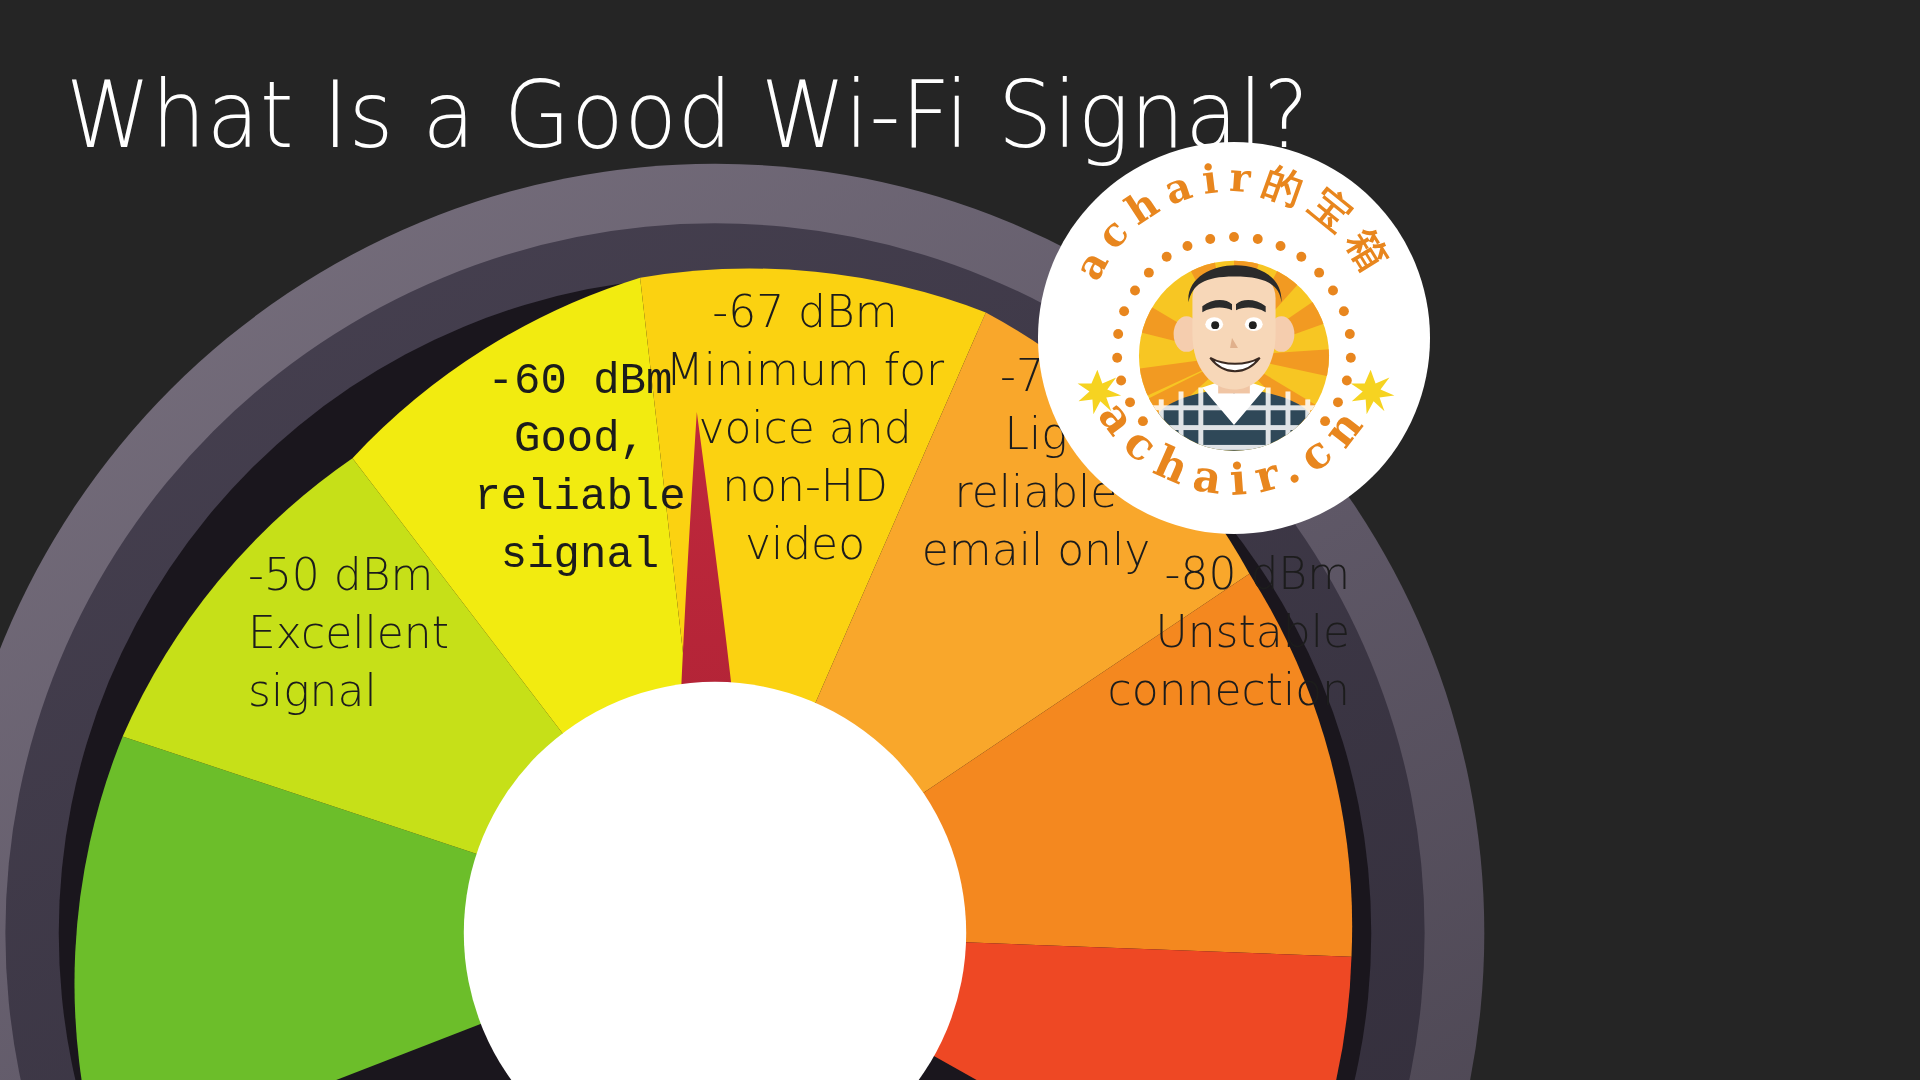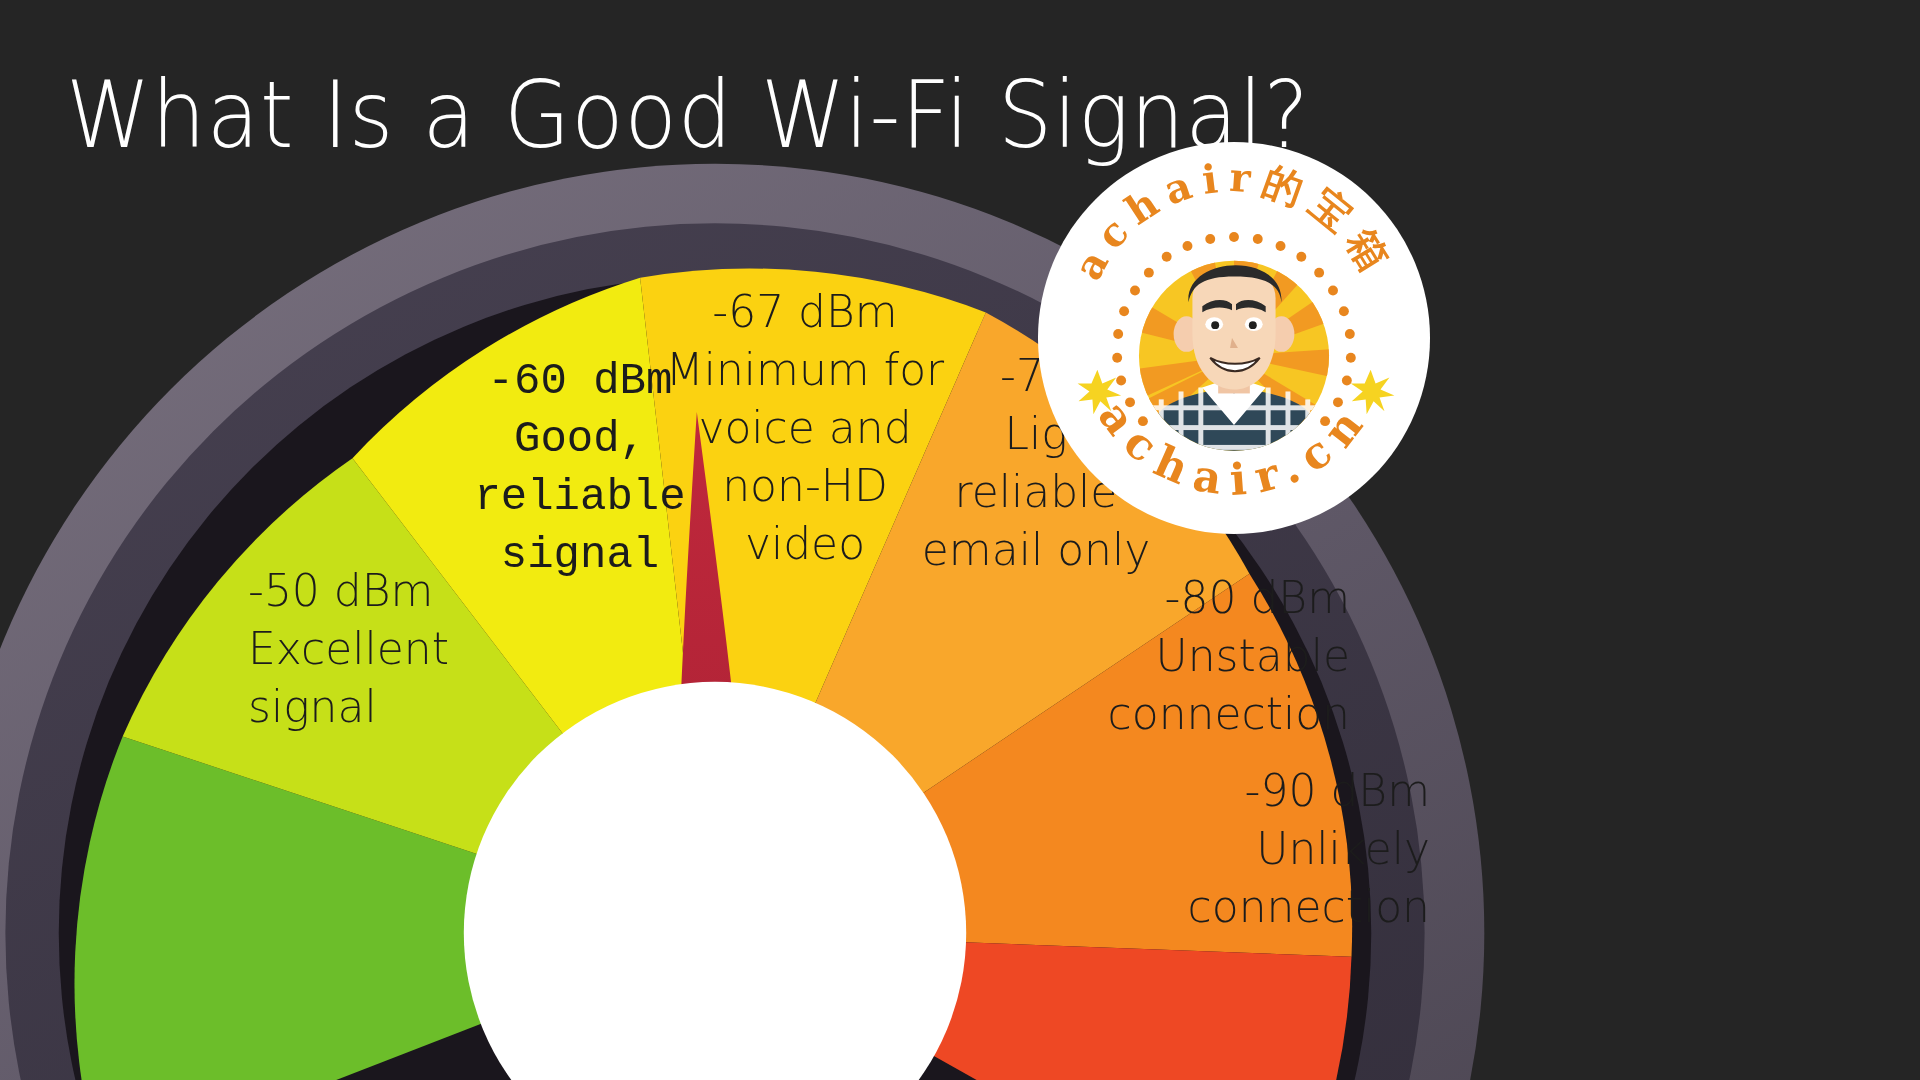--- a/index.html
+++ b/index.html
@@ -45,29 +45,29 @@
     color:#1c1c1c;
     font-family:"DejaVu Sans", sans-serif;
     font-weight:300;
     font-size:44px;
     line-height:1.32;
     z-index:22;
     white-space:pre-line;
     pointer-events:none;
   }
   .seg-label.ctr  { text-align:center; }
-  .seg-label.lft  { text-align:left;margin-top:16px; }
+  .seg-label.lft  { text-align:left; }
   .seg-label.rgt  { text-align:right; }
 
   #lbl-30 { left:180px; top:962px; width:430px; text-align:left; }
   #lbl-50 { left:248px; top:546px; width:300px; text-align:left; }
   #lbl-60 { left:460px; top:352px; width:240px; text-align:center;font-family:Liberation Mono, monospace; }
   #lbl-67 { left:660px; top:283px; width:290px; }
   #lbl-70 { left:905px; top:347px; width:262px; text-align:center; }
-  #lbl-80 { left:1050px; top:569px; width:300px; text-align:right; }
+  #lbl-80 { left:1050px; top:545px; width:300px; text-align:right; }
   #lbl-90 { left:1010px; top:762px; width:420px; text-align:right; }
 
   
   #logo {
     position:absolute;
     left:1036px; top:140px;
     width:396px; height:396px;
     z-index:60;
   }
   #logo svg { display:block; width:100%; height:100%; }
@@ -145,22 +145,20 @@
 
   <div class="seg-label ctr" id="lbl-70"><span>-70</span>
 <span>Lig
 reliable
 email only</span></div>
 
   <div class="seg-label rgt" id="lbl-80"><span>-80 dBm</span>
 <span>Unstable
 connection</span></div>
 
-  <div class="seg-label rgt" id="lbl-90"><span>-90 dBm</span>
-<span>Unlikely connection</span></div>
 
   <div id="title">What Is a Good Wi-Fi Signal?</div>
 
   <div id="logo">
     <svg viewBox="0 0 400 400" xmlns="http://www.w3.org/2000/svg">
       <defs>
         <path id="arcTop" d="M 52,200 A 148,148 0 0 1 348,200" fill="none"></path>
         <path id="arcBot" d="M 42,200 A 158,158 0 0 0 358,200" fill="none"></path>
         <clipPath id="innerClip">
             <circle cx="200" cy="218" r="96"></circle>

